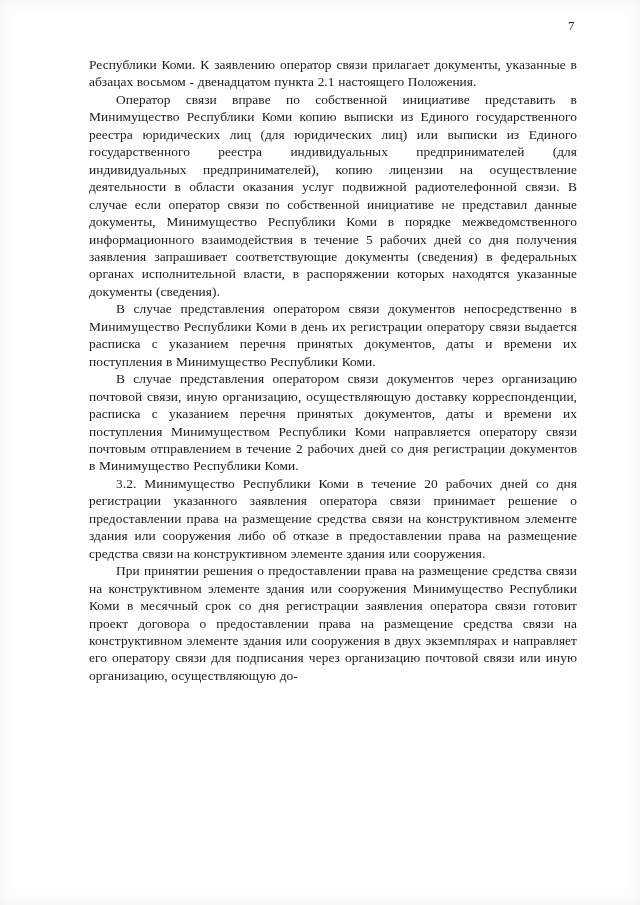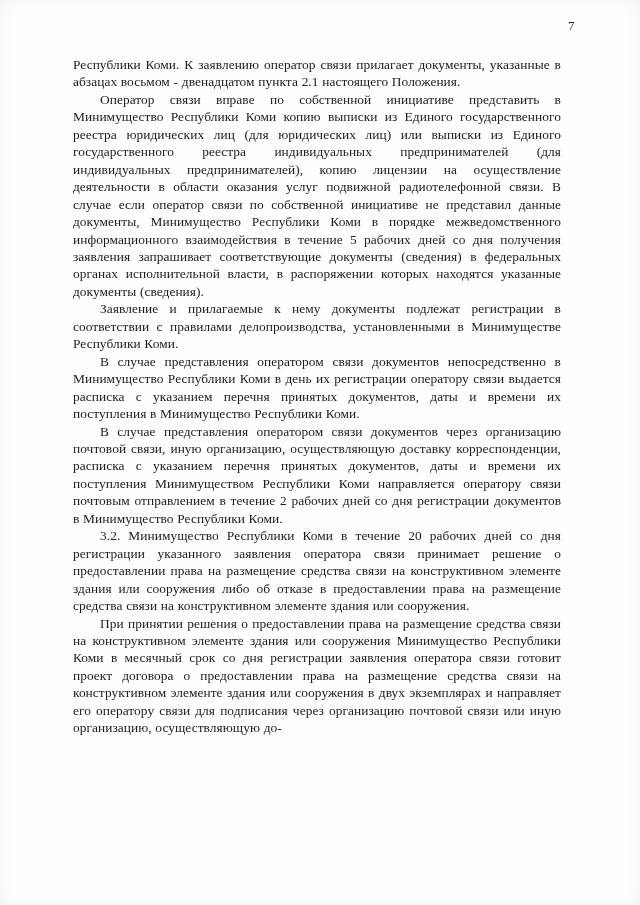--- a/index.html
+++ b/index.html
@@ -23,21 +23,21 @@
   .page-number {
     position: absolute;
     top: 18px;
     left: 568px;
     font-size: 13px;
     color: #222;
   }
   .text-block {
     position: absolute;
     top: 56px;
-    left: 73px;
+    left: 89px;
     width: 488px;
     font-size: 13.4px;
     line-height: 17.45px;
     color: #1b1b1b;
     text-align: justify;
     letter-spacing: 0.05px;
     word-spacing: 0.3px;
   }
   .text-block p {
     margin: 0;
@@ -49,19 +49,18 @@
 </style>
 </head>
 <body>
 
 <div class="scan-page">
   <div class="page-number">7</div>
 
   <div class="text-block">
     <p class="continuation">Республики Коми. К заявлению оператор связи прилагает документы, указанные в абзацах восьмом - двенадцатом пункта 2.1 настоящего Положения.</p>
     <p>Оператор связи вправе по собственной инициативе представить в Минимущество Республики Коми копию выписки из Единого государственного реестра юридических лиц (для юридических лиц) или выписки из Единого государственного реестра индивидуальных предпринимателей (для индивидуальных предпринимателей), копию лицензии на осуществление деятельности в области оказания услуг подвижной радиотелефонной связи. В случае если оператор связи по собственной инициативе не представил данные документы, Минимущество Республики Коми в порядке межведомственного информационного взаимодействия в течение 5 рабочих дней со дня получения заявления запрашивает соответствующие документы (сведения) в федеральных органах исполнительной власти, в распоряжении которых находятся указанные документы (сведения).</p>
-    <p>Заявление и прилагаемые к нему документы подлежат регистрации в соответствии с правилами делопроизводства, установленными в Минимуществе Республики Коми.</p>
     <p>В случае представления оператором связи документов непосредственно в Минимущество Республики Коми в день их регистрации оператору связи выдается расписка с указанием перечня принятых документов, даты и времени их поступления в Минимущество Республики Коми.</p>
     <p>В случае представления оператором связи документов через организацию почтовой связи, иную организацию, осуществляющую доставку корреспонденции, расписка с указанием перечня принятых документов, даты и времени их поступления Минимуществом Республики Коми направляется оператору связи почтовым отправлением в течение 2 рабочих дней со дня регистрации документов в Минимущество Республики Коми.</p>
     <p>3.2. Минимущество Республики Коми в течение 20 рабочих дней со дня регистрации указанного заявления оператора связи принимает решение о предоставлении права на размещение средства связи на конструктивном элементе здания или сооружения либо об отказе в предоставлении права на размещение средства связи на конструктивном элементе здания или сооружения.</p>
     <p>При принятии решения о предоставлении права на размещение средства связи на конструктивном элементе здания или сооружения Минимущество Республики Коми в месячный срок со дня регистрации заявления оператора связи готовит проект договора о предоставлении права на размещение средства связи на конструктивном элементе здания или сооружения в двух экземплярах и направляет его оператору связи для подписания через организацию почтовой связи или иную организацию, осуществляющую до-</p>
   </div>
 </div>
 
 </body></html>

